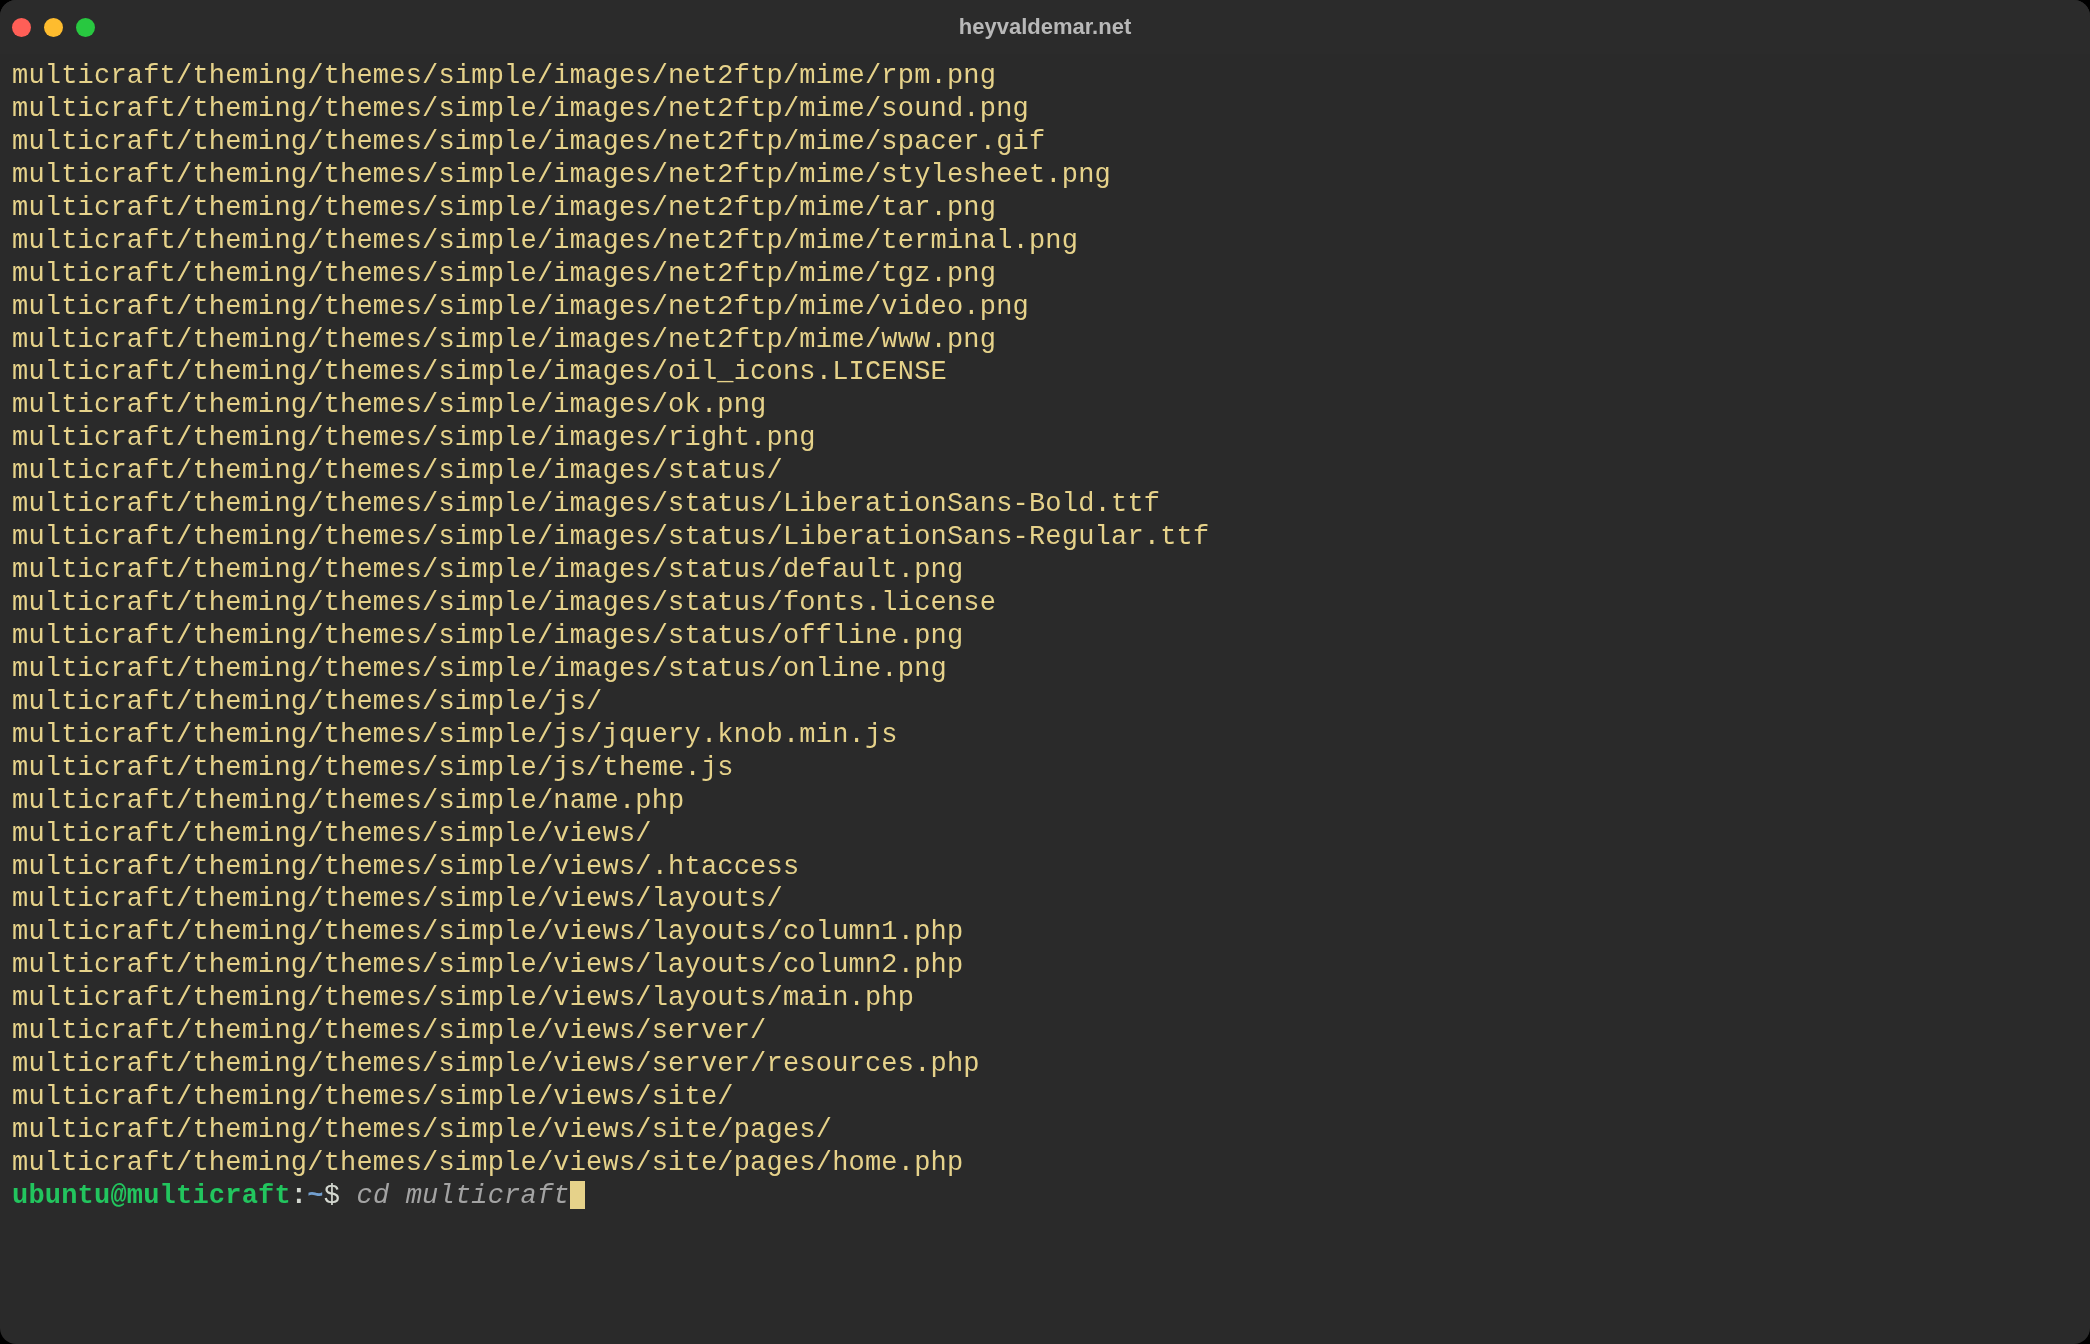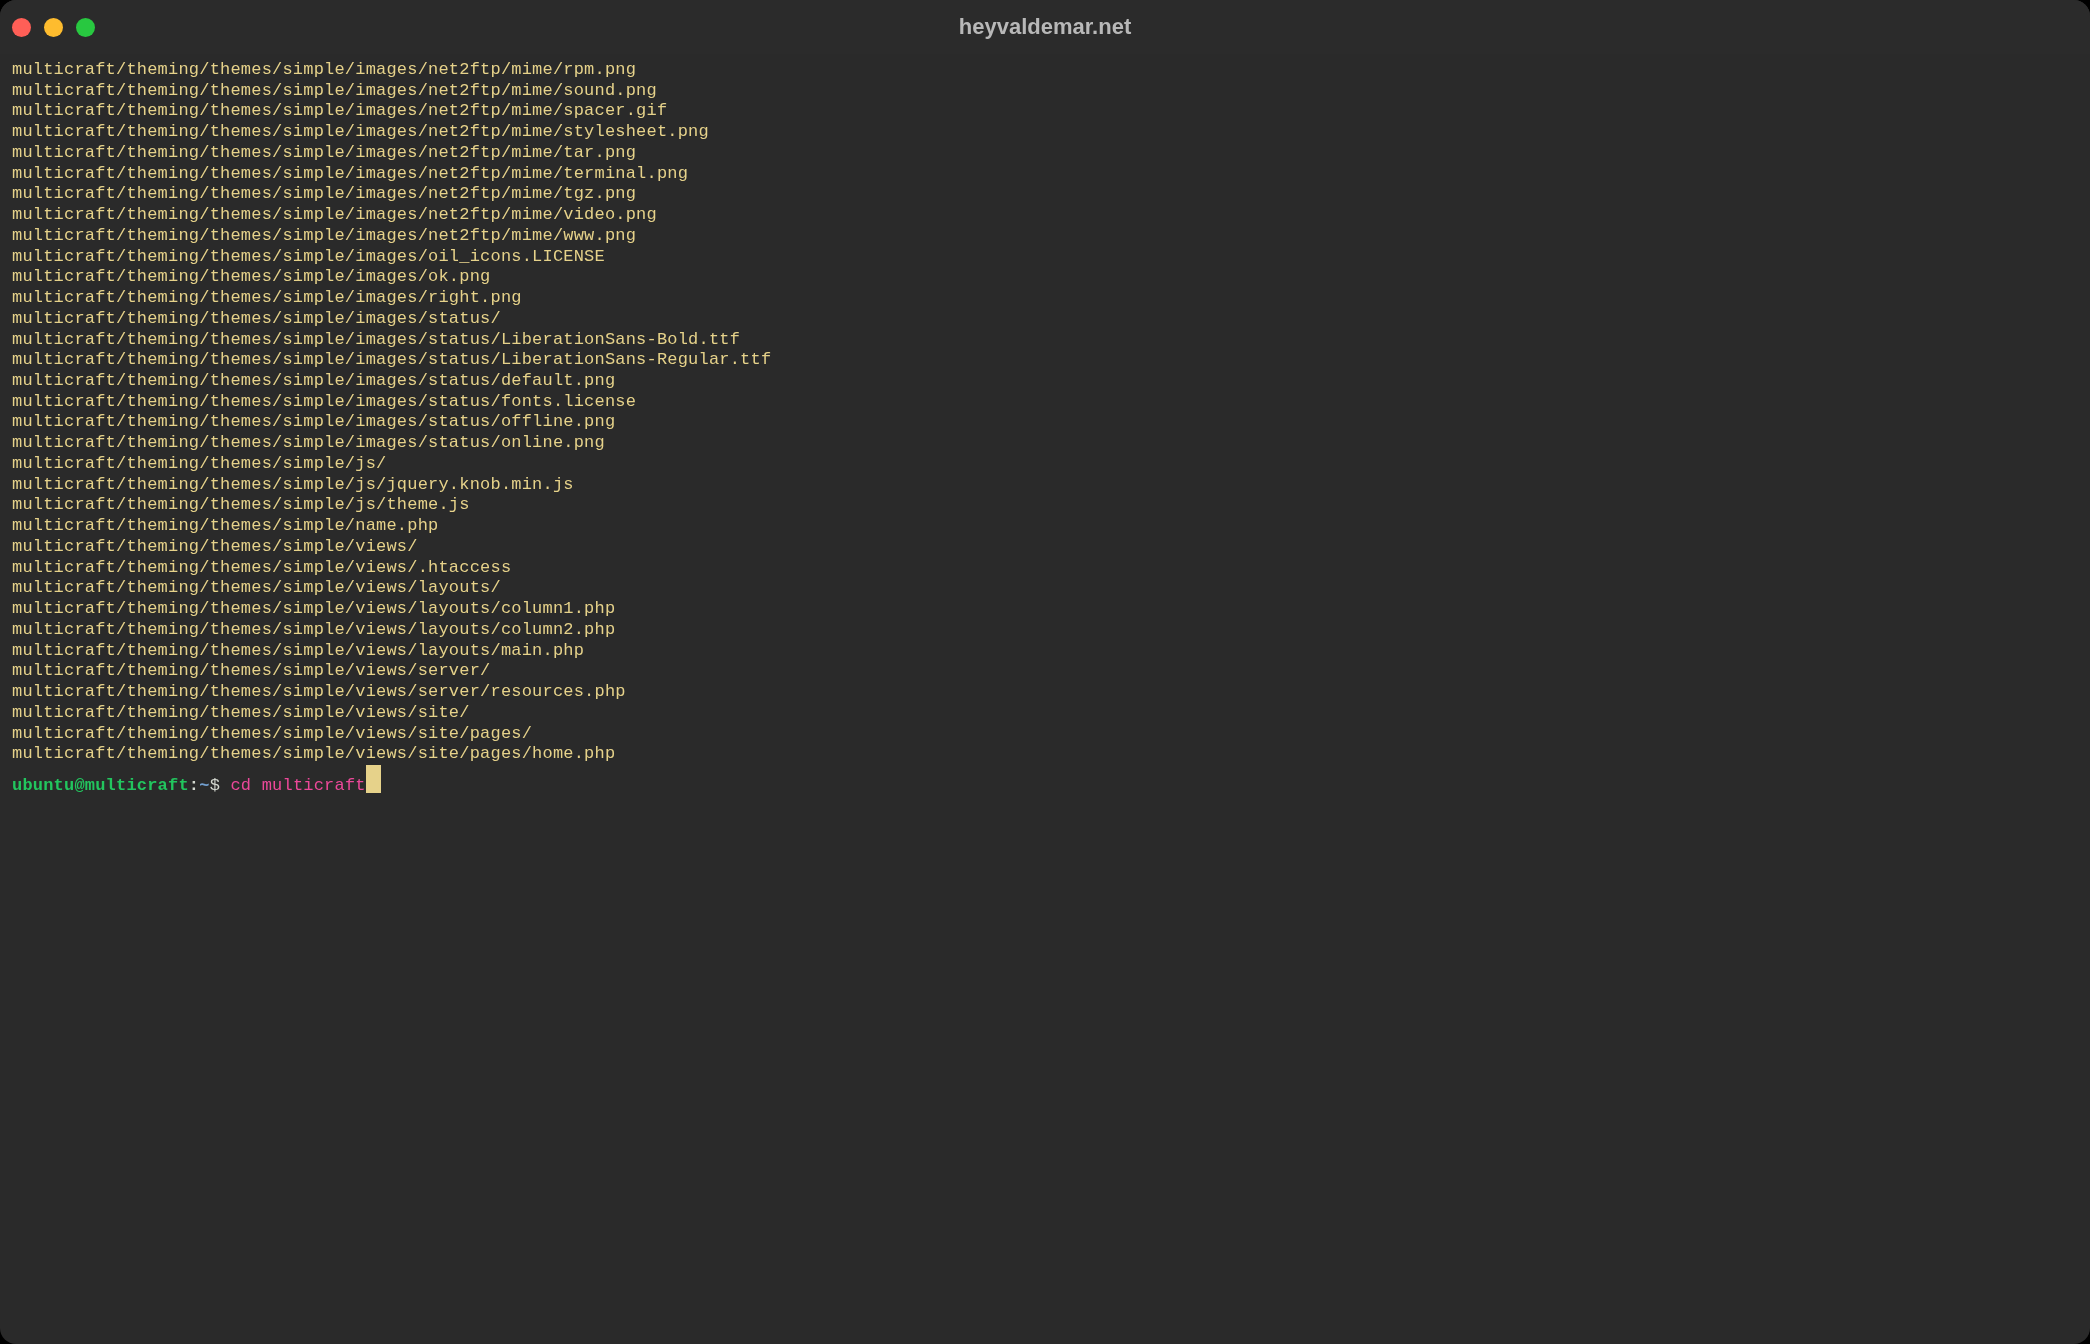--- a/index.html
+++ b/index.html
@@ -48,21 +48,21 @@
     color: #b8b8b8;
     font-size: 22px;
     font-weight: 600;
     font-family: -apple-system, BlinkMacSystemFont, "Segoe UI", sans-serif;
     pointer-events: none;
   }
   .terminal-body {
     flex: 1;
     padding: 6px 12px 10px 12px;
     color: #e6d28a;
-    font-size: 17px;
+    font-size: 27px;
     line-height: 1.22;
     white-space: pre;
     overflow: hidden;
     letter-spacing: 0.2px;
   }
   .output-line {
     color: #e6d28a;
   }
   .prompt-line {
     display: inline;
@@ -76,21 +76,22 @@
     font-weight: bold;
   }
   .prompt-path {
     color: #729fcf;
     font-weight: bold;
   }
   .prompt-dollar {
     color: #d3d7cf;
   }
   .prompt-cmd {
-    color: #ec4899;
+    color: #a3a3a3;
+    font-style: italic;
   }
   .cursor {
     display: inline-block;
     width: 15px;
     height: 28px;
     background: #e6d28a;
     vertical-align: text-bottom;
     margin-bottom: 2px;
   }
 </style>

